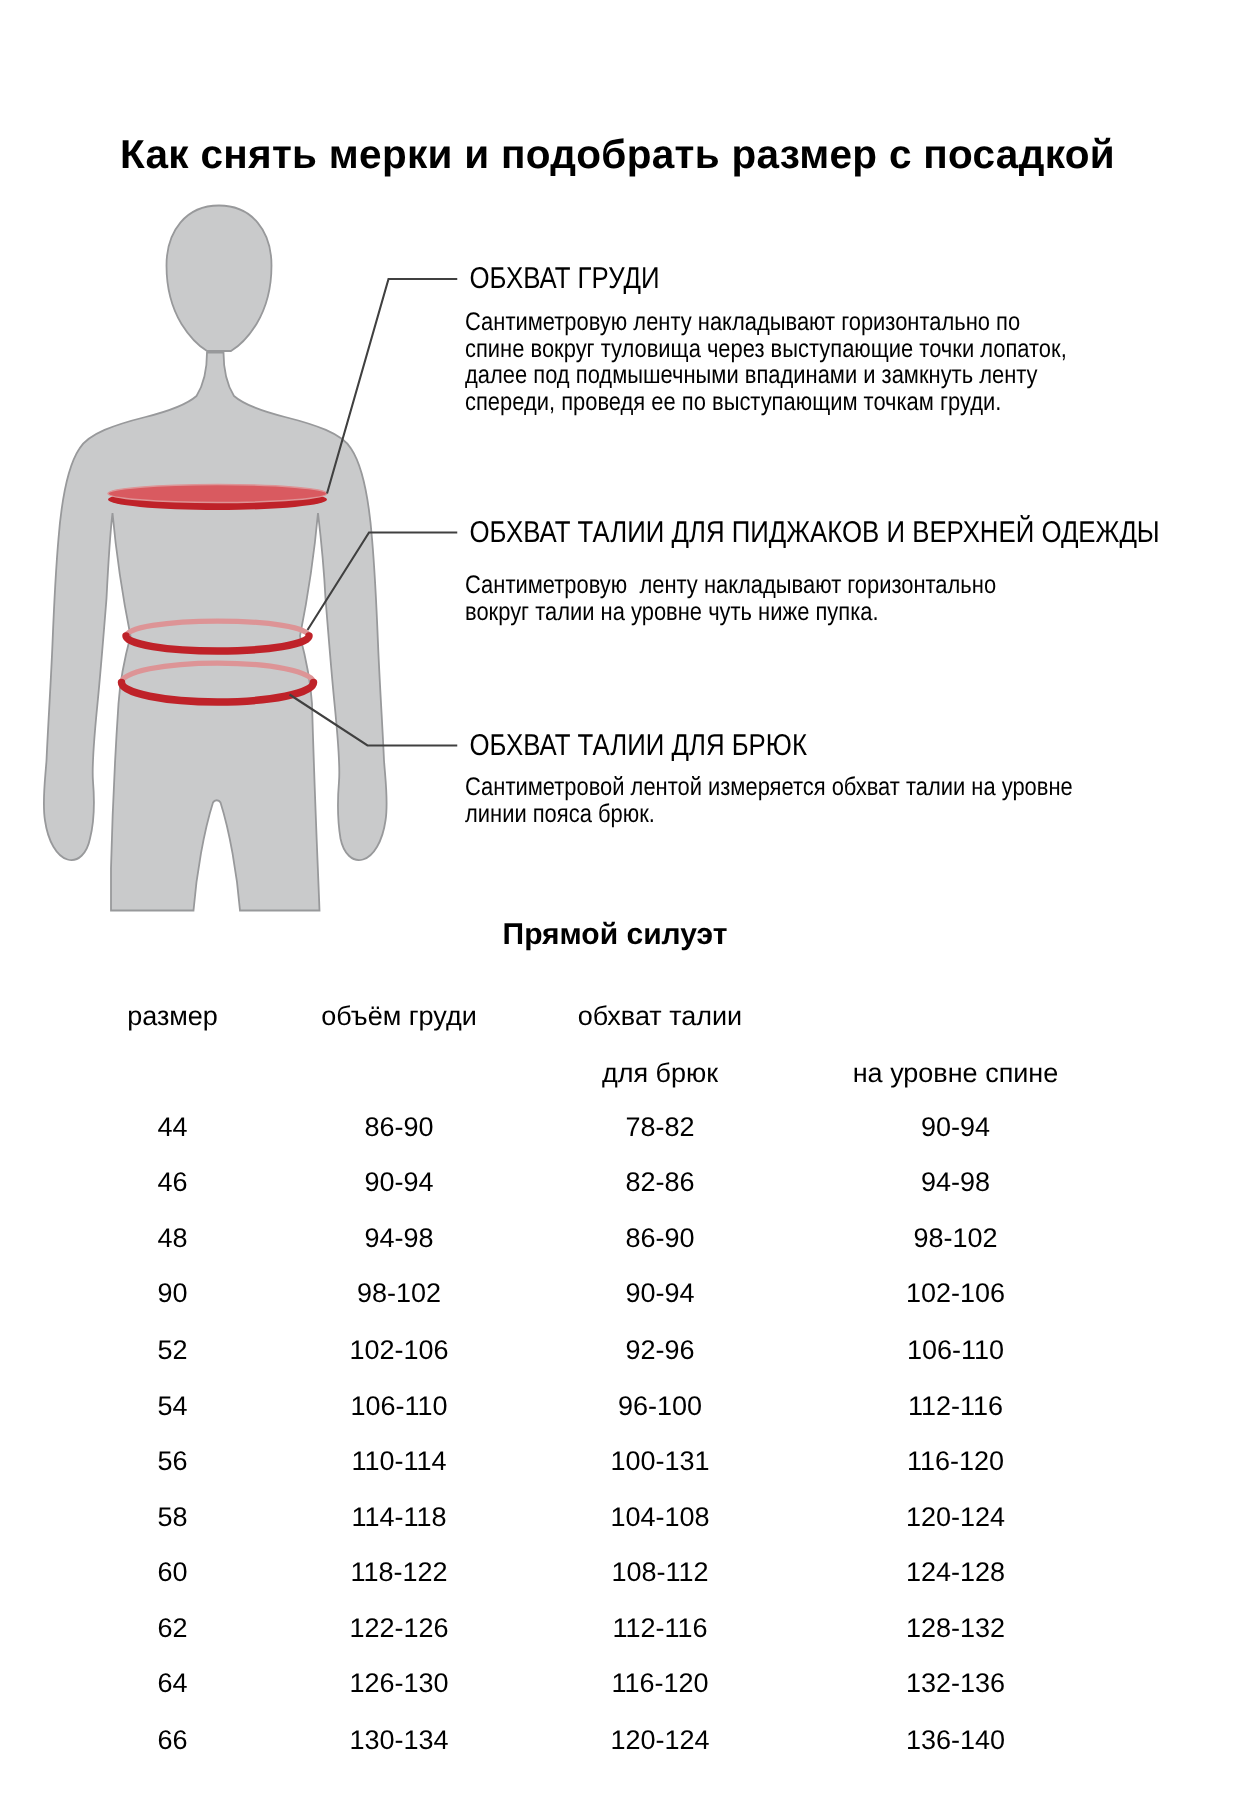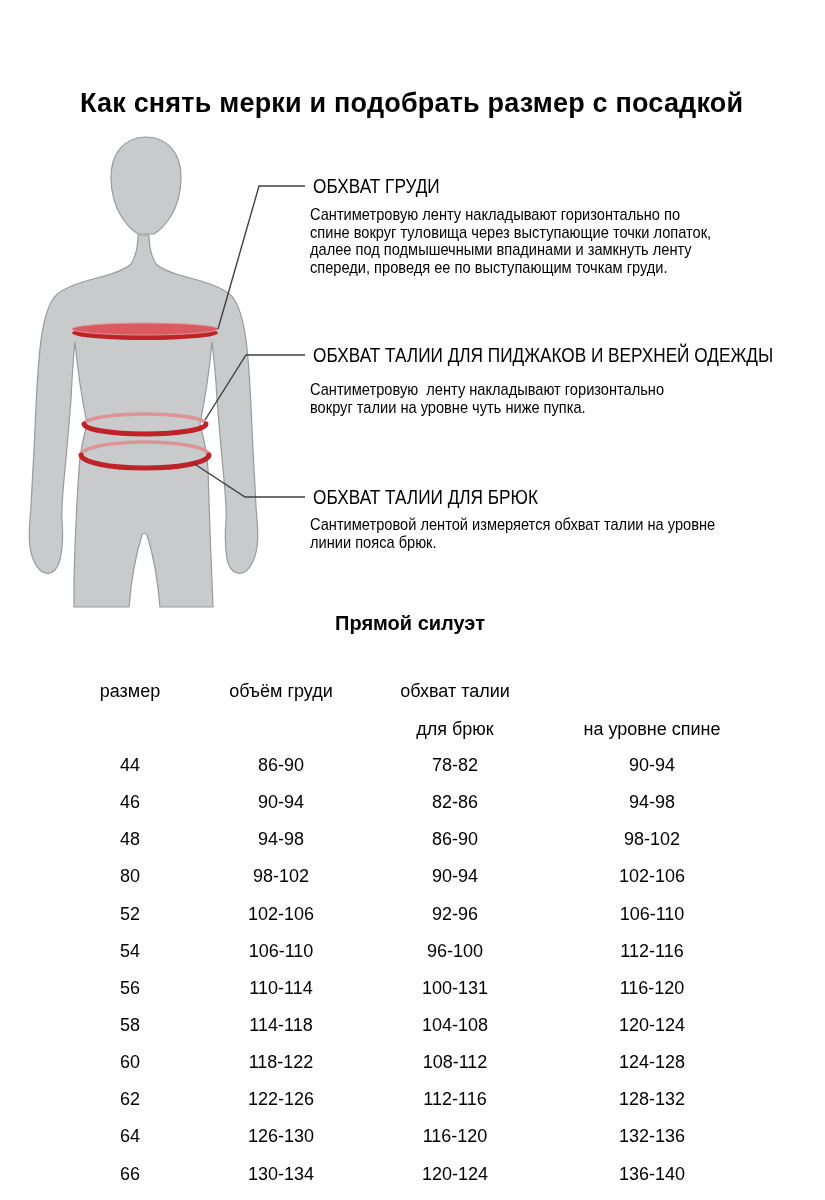--- a/index.html
+++ b/index.html
@@ -16,21 +16,21 @@
     transform:scaleX(.86); transform-origin:0 0;
   }
   .m-desc {
     font-size:17px; line-height:17.5px;
     transform:scaleX(.86); transform-origin:0 0;
   }
   .desc-line { white-space:pre; }
   .table-title {
     width:700px; text-align:center; font-size:20px; font-weight:bold;
   }
-  .size-table { left:60px; width:696px;margin-top:14px; }
+  .size-table { left:45px; width:696px; }
   .trow {
     display:grid; grid-template-columns:140px 162px 186px 208px;
     height:37.15px; align-items:center;
   }
   .trow.hrow { height:28px; }
   .tcell { text-align:center; font-size:18px; white-space:nowrap; }
 </style>
 </head>
 <body>
 
@@ -158,21 +158,21 @@
           <div class="tcell">82-86</div>
           <div class="tcell">94-98</div>
         </div>
         <div class="trow">
           <div class="tcell">48</div>
           <div class="tcell">94-98</div>
           <div class="tcell">86-90</div>
           <div class="tcell">98-102</div>
         </div>
         <div class="trow">
-          <div class="tcell">80</div>
+          <div class="tcell">90</div>
           <div class="tcell">98-102</div>
           <div class="tcell">90-94</div>
           <div class="tcell">102-106</div>
         </div>
         <div class="trow">
           <div class="tcell">52</div>
           <div class="tcell">102-106</div>
           <div class="tcell">92-96</div>
           <div class="tcell">106-110</div>
         </div>

